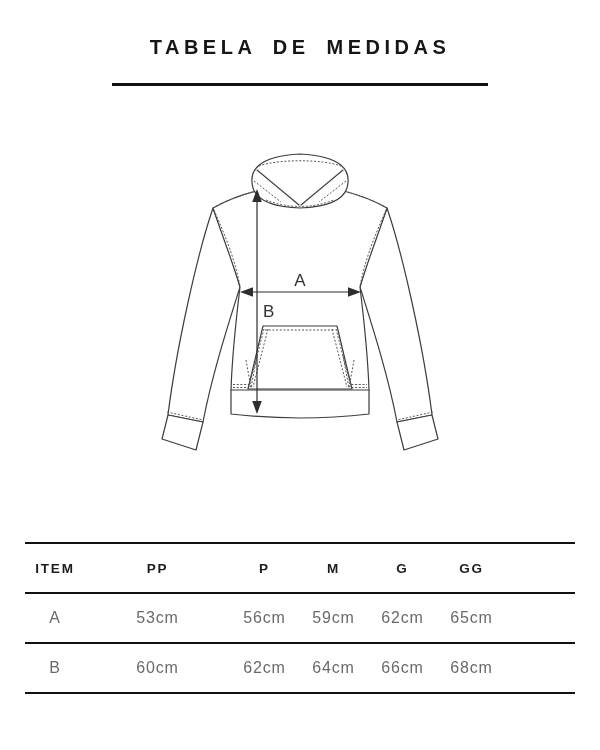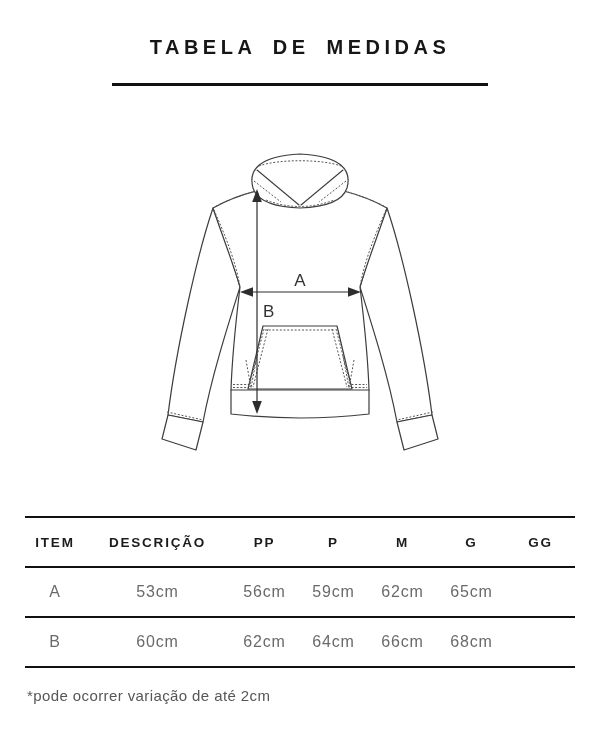--- a/index.html
+++ b/index.html
@@ -15,21 +15,21 @@
     position:absolute;top:83px;left:112px;width:376px;height:3px;background:#111;
   }
   svg.diagram{position:absolute;top:140px;left:0;}
   .ol{fill:#ffffff;stroke:#3d3d3d;stroke-width:1.2;stroke-linejoin:round;}
   .ln{fill:none;stroke:#3d3d3d;stroke-width:1.1;stroke-linecap:round;}
   .st{fill:none;stroke:#565656;stroke-width:1;stroke-dasharray:2 1.7;}
   .arrow-line{stroke:#2d2d2d;stroke-width:1.2;fill:none;}
   .arrow-head{fill:#2d2d2d;stroke:none;}
   .measure-label{font-size:17px;fill:#333;font-family:"Liberation Sans",sans-serif;}
   .size-table{
-    position:absolute;top:516px;left:25px;width:550px;border-top:2px solid #111;
+    position:absolute;top:542px;left:25px;width:550px;border-top:2px solid #111;
   }
   .t-row{
     display:grid;grid-template-columns:60px 145px 69px 69px 69px 69px 69px;
     height:48px;align-items:center;border-bottom:2px solid #111;
   }
   .t-cell{
     text-align:center;font-size:16px;color:#6a6a6a;letter-spacing:0.8px;white-space:nowrap;
   }
   .t-head .t-cell{
     font-size:13.5px;font-weight:bold;color:#1c1c1c;letter-spacing:1.8px;
@@ -107,21 +107,20 @@
       <path class="arrow-line" d="M 257 200 L 257 403"></path>
       <polygon class="arrow-head" points="257,189 252.2,202 261.8,202"></polygon>
       <polygon class="arrow-head" points="257,414 252.2,401 261.8,401"></polygon>
       <text class="measure-label" x="263" y="317" text-anchor="start">B</text>
     </g>
   </svg>
 
   <div class="size-table">
     <div class="t-row t-head">
       <div class="t-cell">ITEM</div>
-      <div class="t-cell">DESCRIÇÃO</div>
       <div class="t-cell">PP</div>
       <div class="t-cell">P</div>
       <div class="t-cell">M</div>
       <div class="t-cell">G</div>
       <div class="t-cell">GG</div>
     </div>
 
     <div class="t-row">
       <div class="t-cell">A</div>
       <div class="t-cell">53cm</div>
@@ -134,15 +133,14 @@
     <div class="t-row">
       <div class="t-cell">B</div>
       <div class="t-cell">60cm</div>
       <div class="t-cell">62cm</div>
       <div class="t-cell">64cm</div>
       <div class="t-cell">66cm</div>
       <div class="t-cell">68cm</div>
     </div>
   </div>
 
-  <div class="footnote">*pode ocorrer variação de até 2cm</div>
 
 </div>
 
 </body></html>

